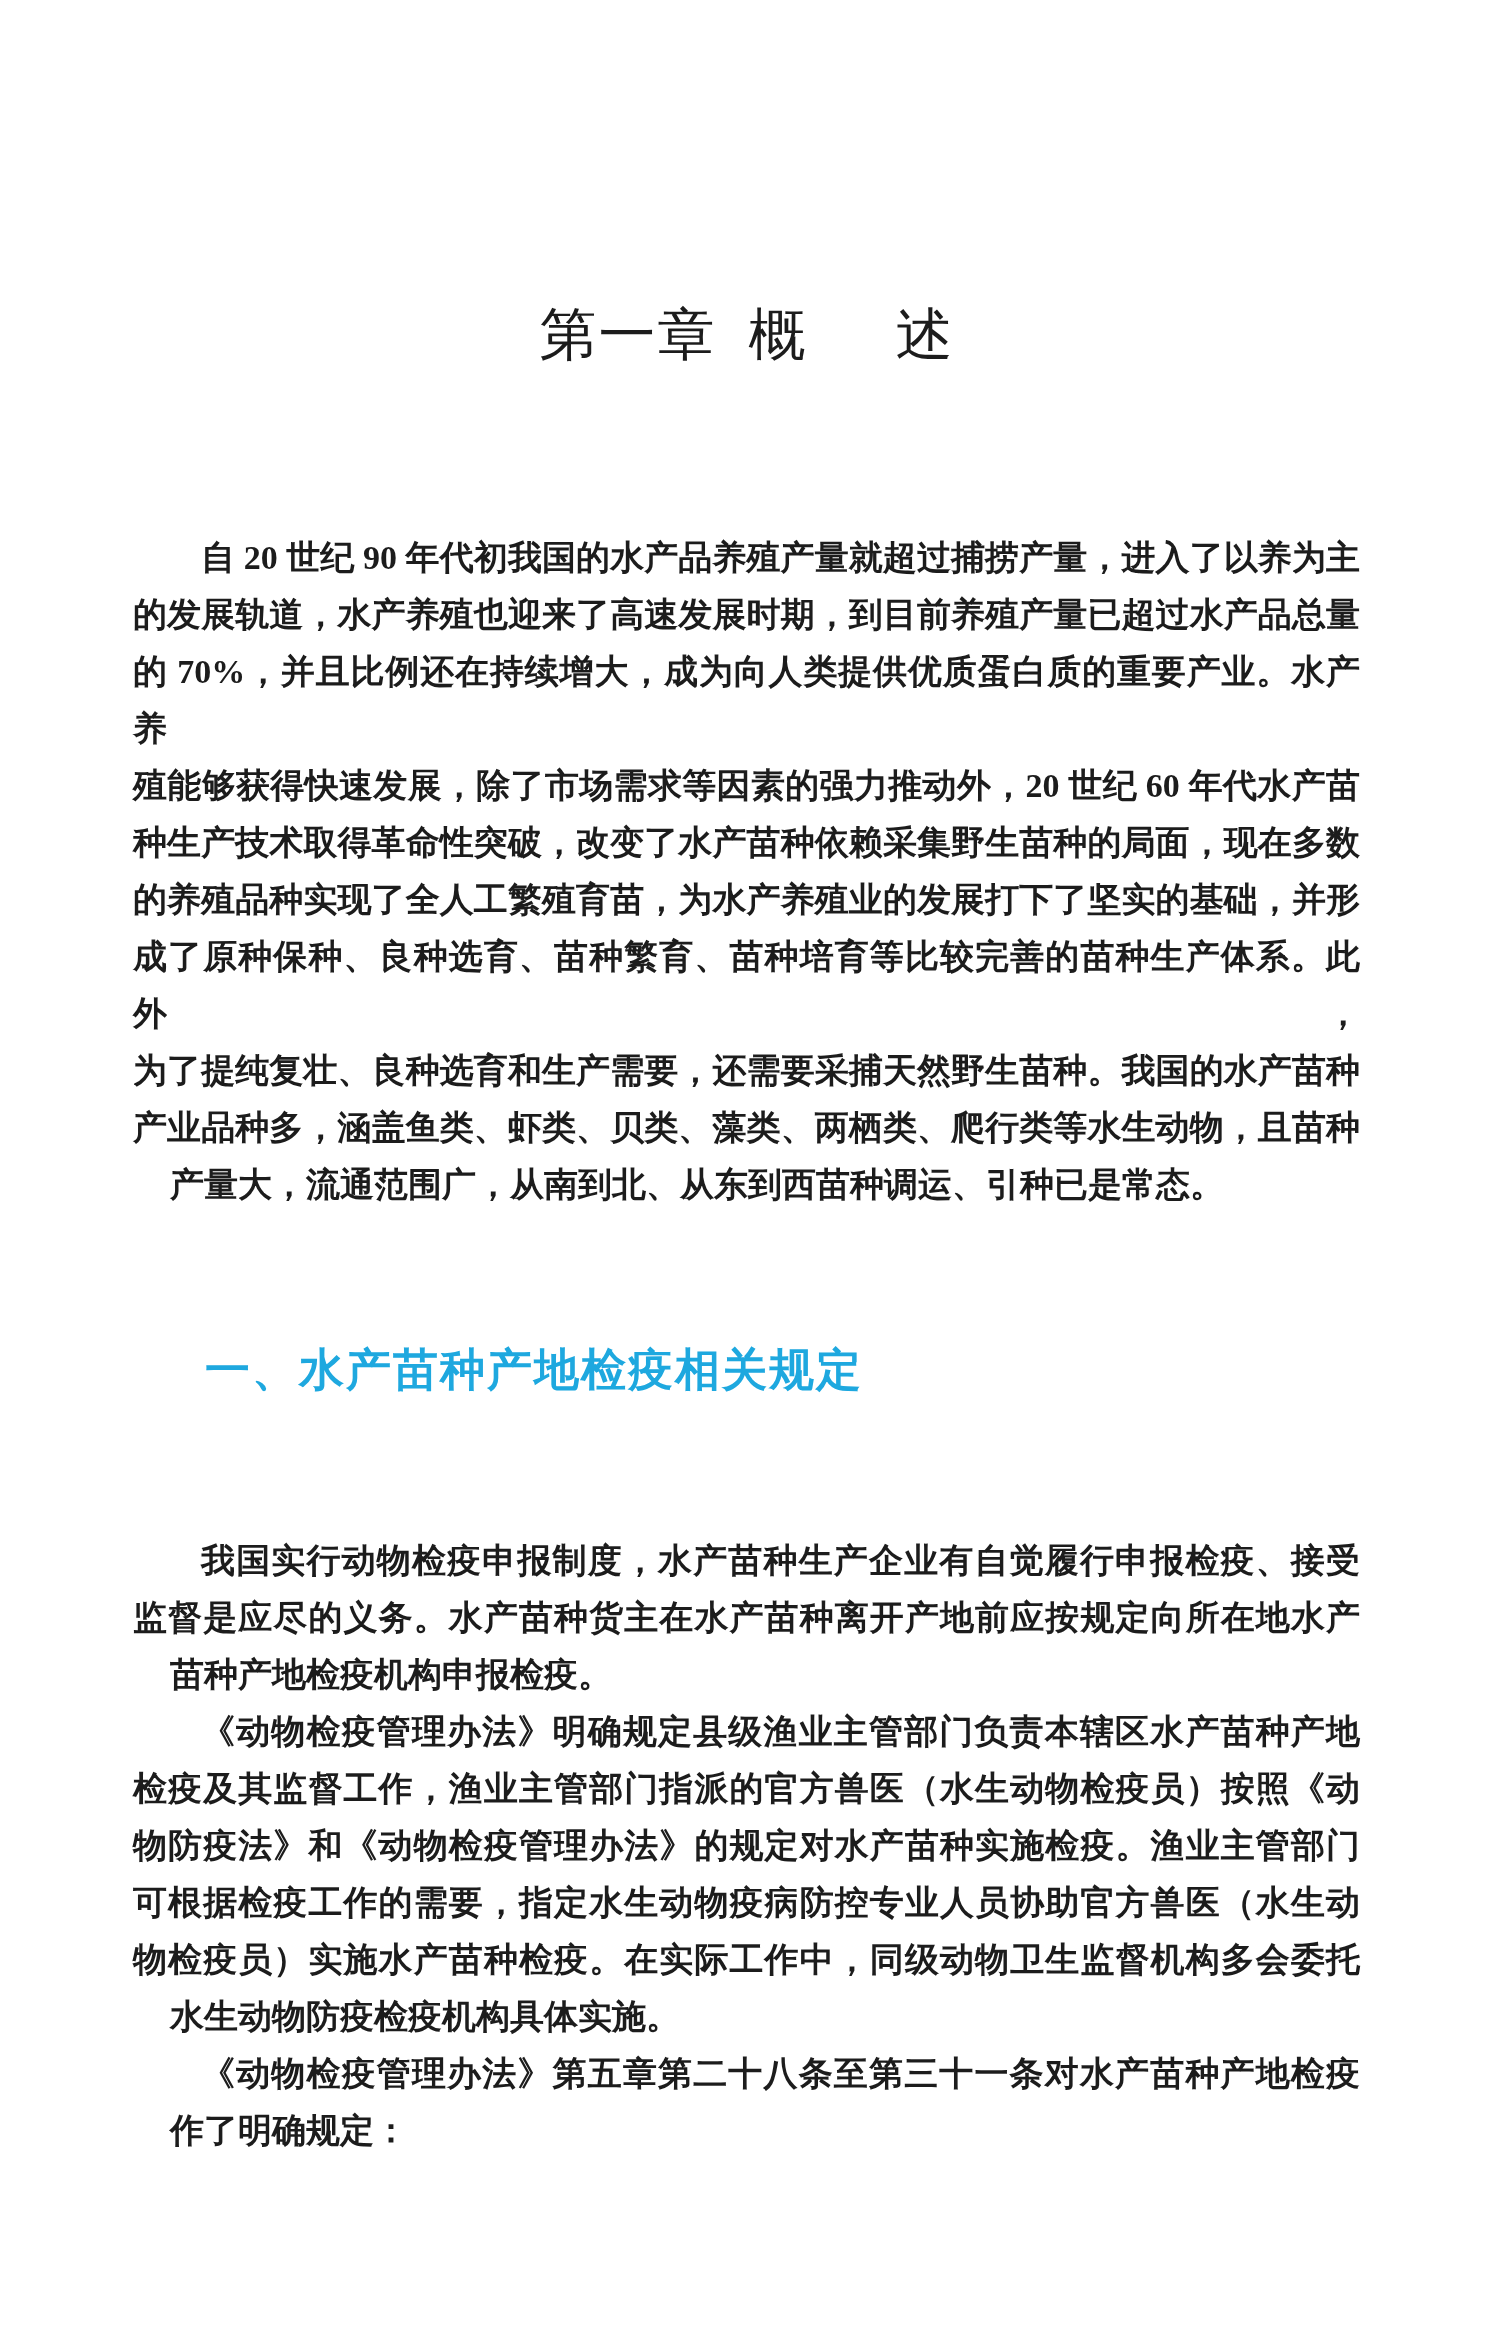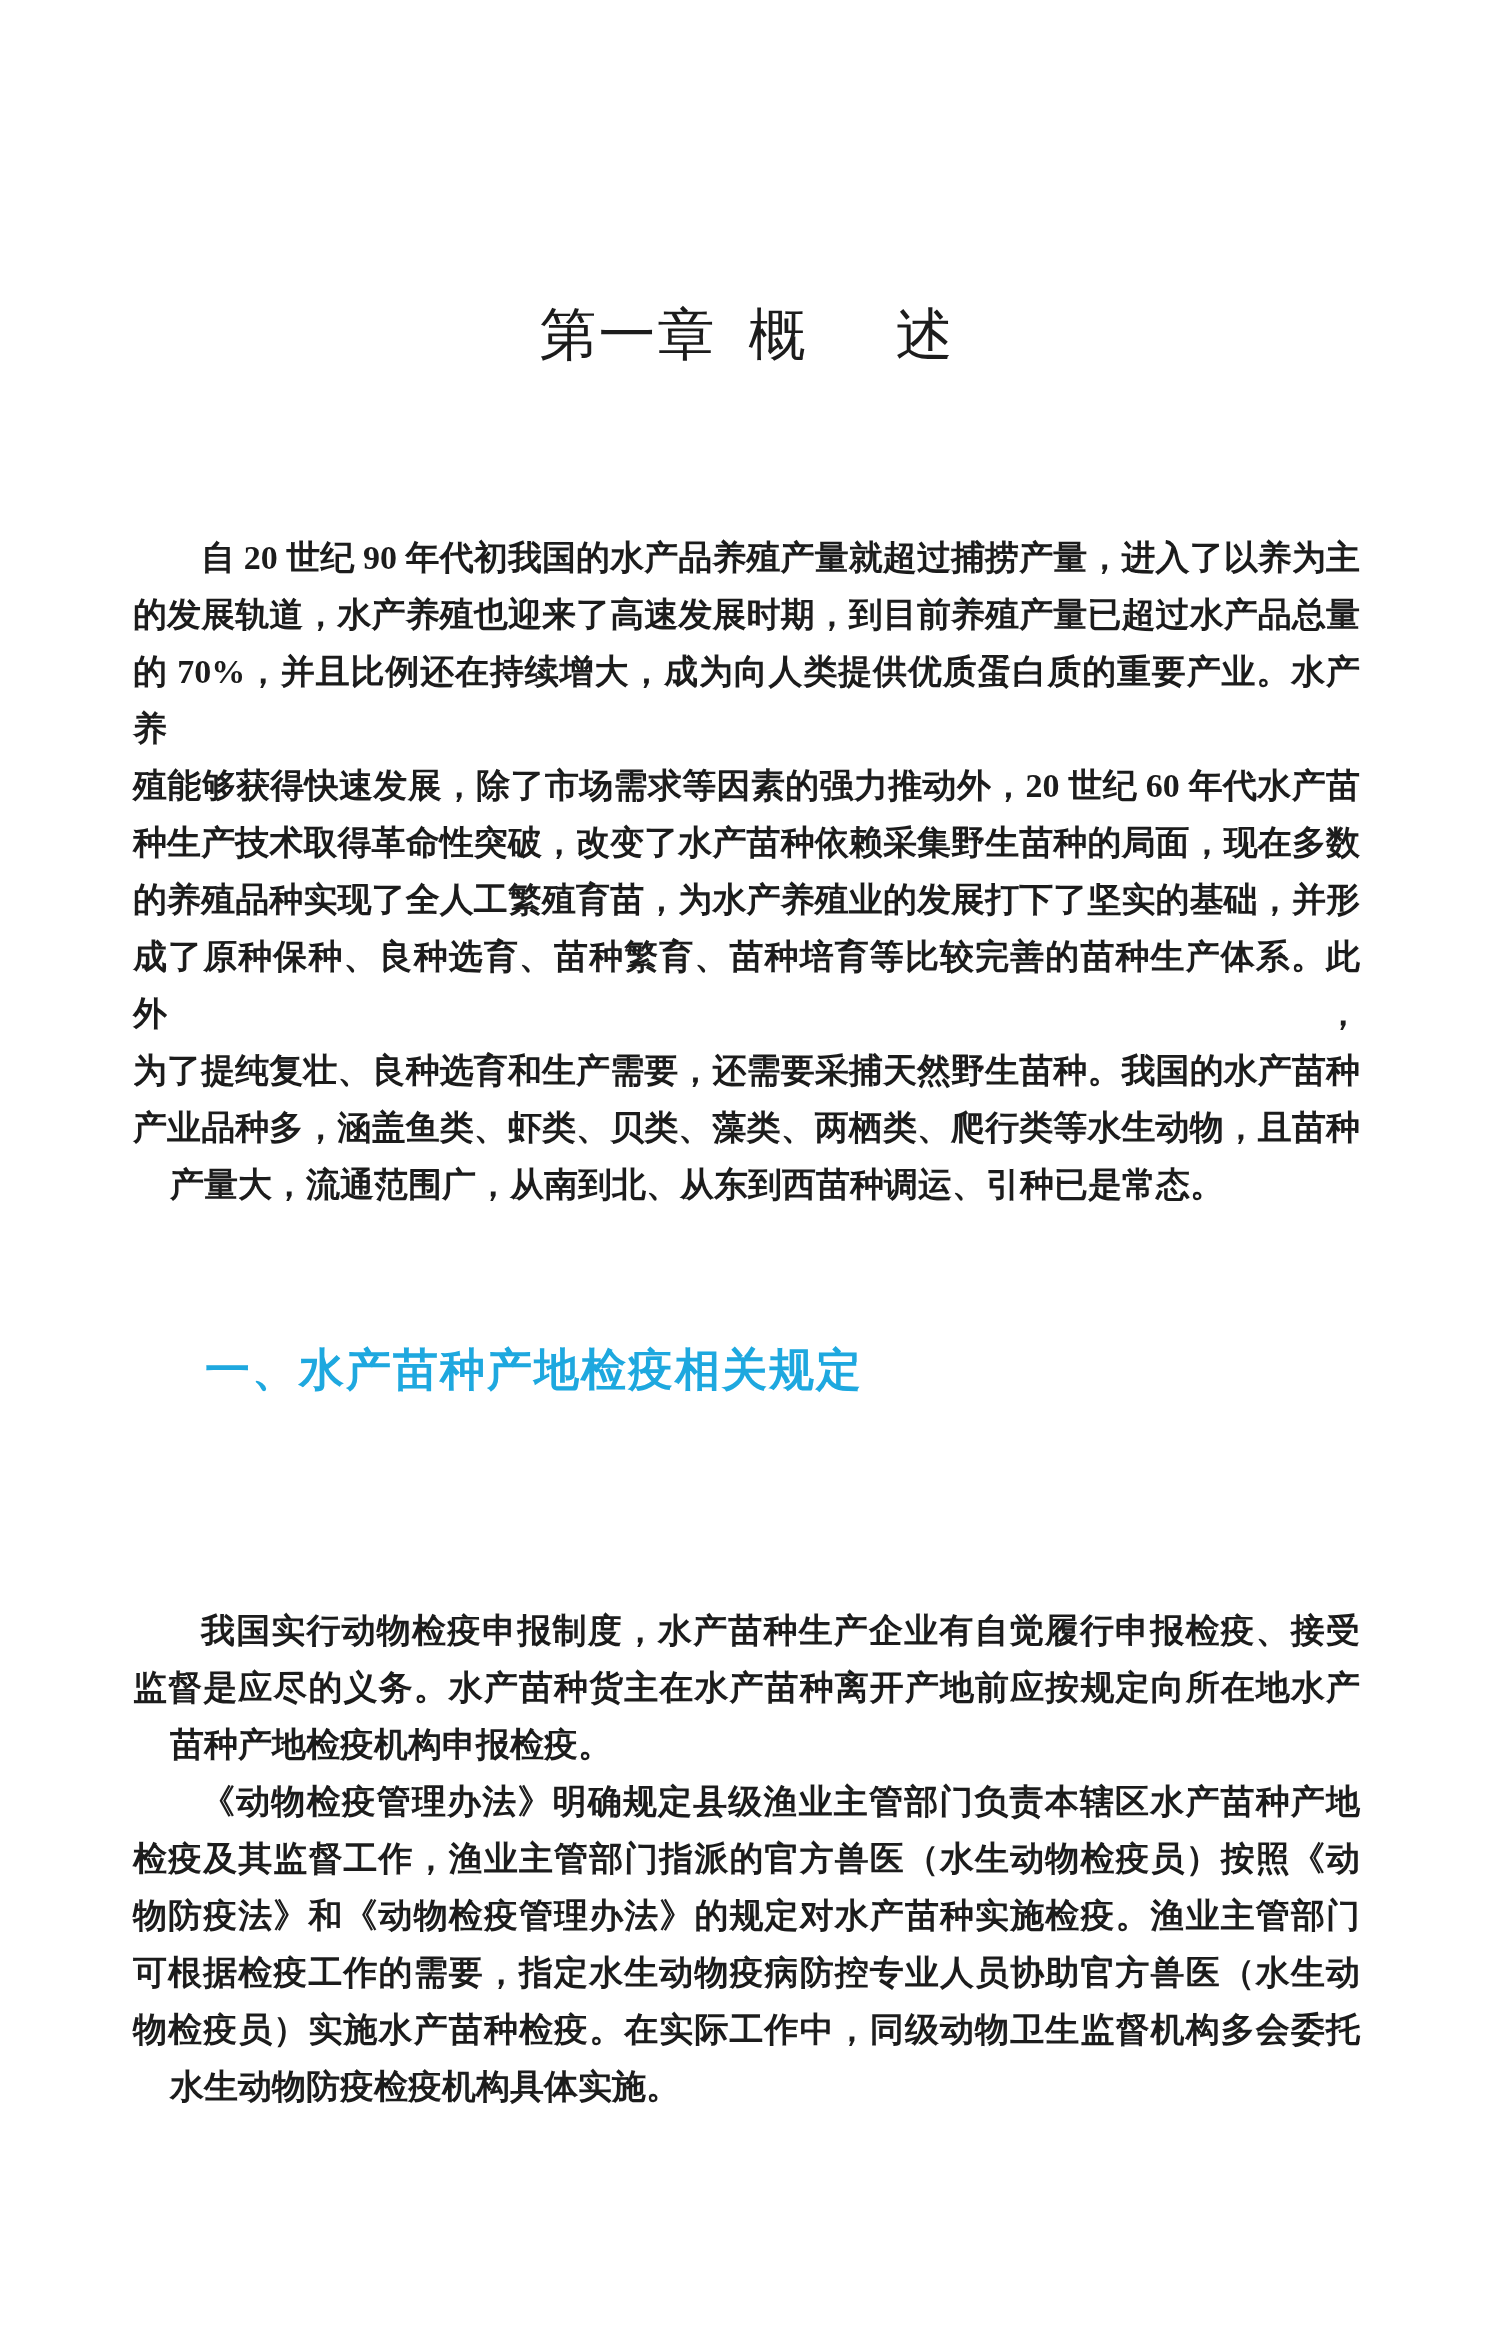--- a/index.html
+++ b/index.html
@@ -33,21 +33,21 @@
   .chapter-title .seg2 { margin-left: 32px; }
   .chapter-title .seg3 { margin-left: 88px; }
   .body-block {
     position: absolute;
     left: 133px;
     width: 1227px;
     font-size: 34px;
     line-height: 57px;
   }
   .body-block-1 { top: 529px; }
-  .body-block-2 { top: 1602px; }
+  .body-block-2 { top: 1532px; }
   .paragraph { margin: 0; font-weight: bold; }
   .line {
     text-align: justify;
     text-align-last: justify;
     white-space: normal;
   }
   .line.first { text-indent: 68px; }
   .line.last { text-align-last: left; margin-left: 37px; }
   .section-heading {
     position: absolute;
@@ -95,15 +95,19 @@
         <div class="line last">苗种产地检疫机构申报检疫。</div>
       </div>
       <div class="paragraph">
         <div class="line first">《动物检疫管理办法》明确规定县级渔业主管部门负责本辖区水产苗种产地</div>
         <div class="line">检疫及其监督工作，渔业主管部门指派的官方兽医（水生动物检疫员）按照《动</div>
         <div class="line">物防疫法》和《动物检疫管理办法》的规定对水产苗种实施检疫。渔业主管部门</div>
         <div class="line">可根据检疫工作的需要，指定水生动物疫病防控专业人员协助官方兽医（水生动</div>
         <div class="line">物检疫员）实施水产苗种检疫。在实际工作中，同级动物卫生监督机构多会委托</div>
         <div class="line last">水生动物防疫检疫机构具体实施。</div>
       </div>
+      <div class="paragraph">
+        <div class="line first">《动物检疫管理办法》第五章第二十八条至第三十一条对水产苗种产地检疫</div>
+        <div class="line last">作了明确规定：</div>
+      </div>
     </div>
 
 </div>
 
 </body></html>

